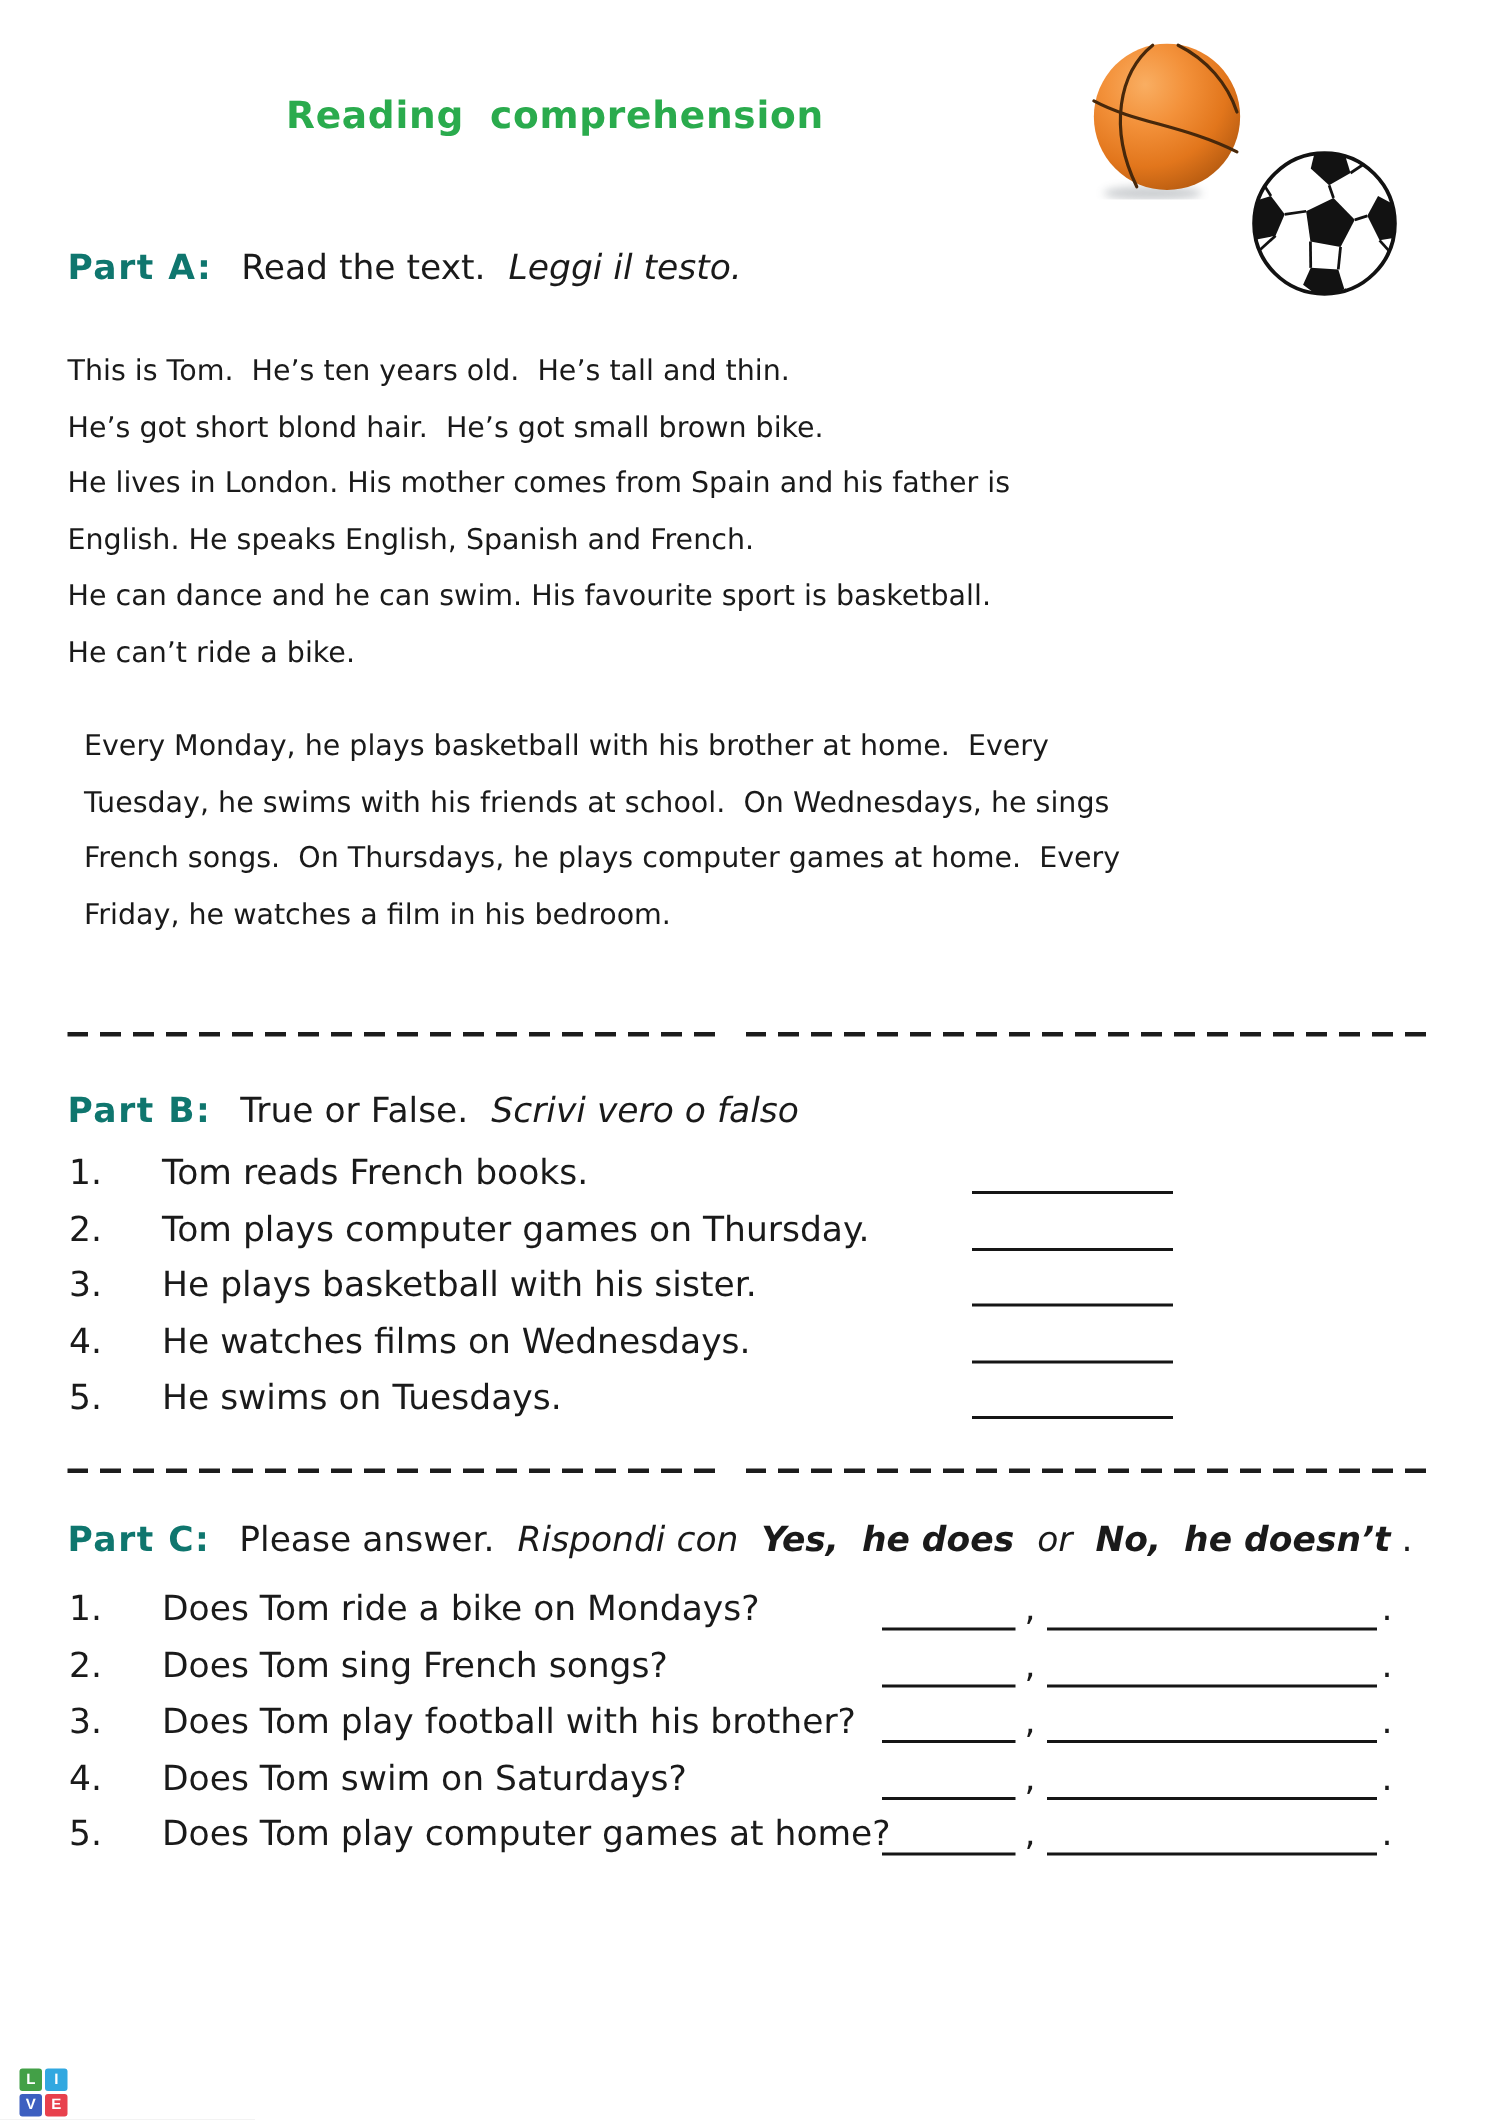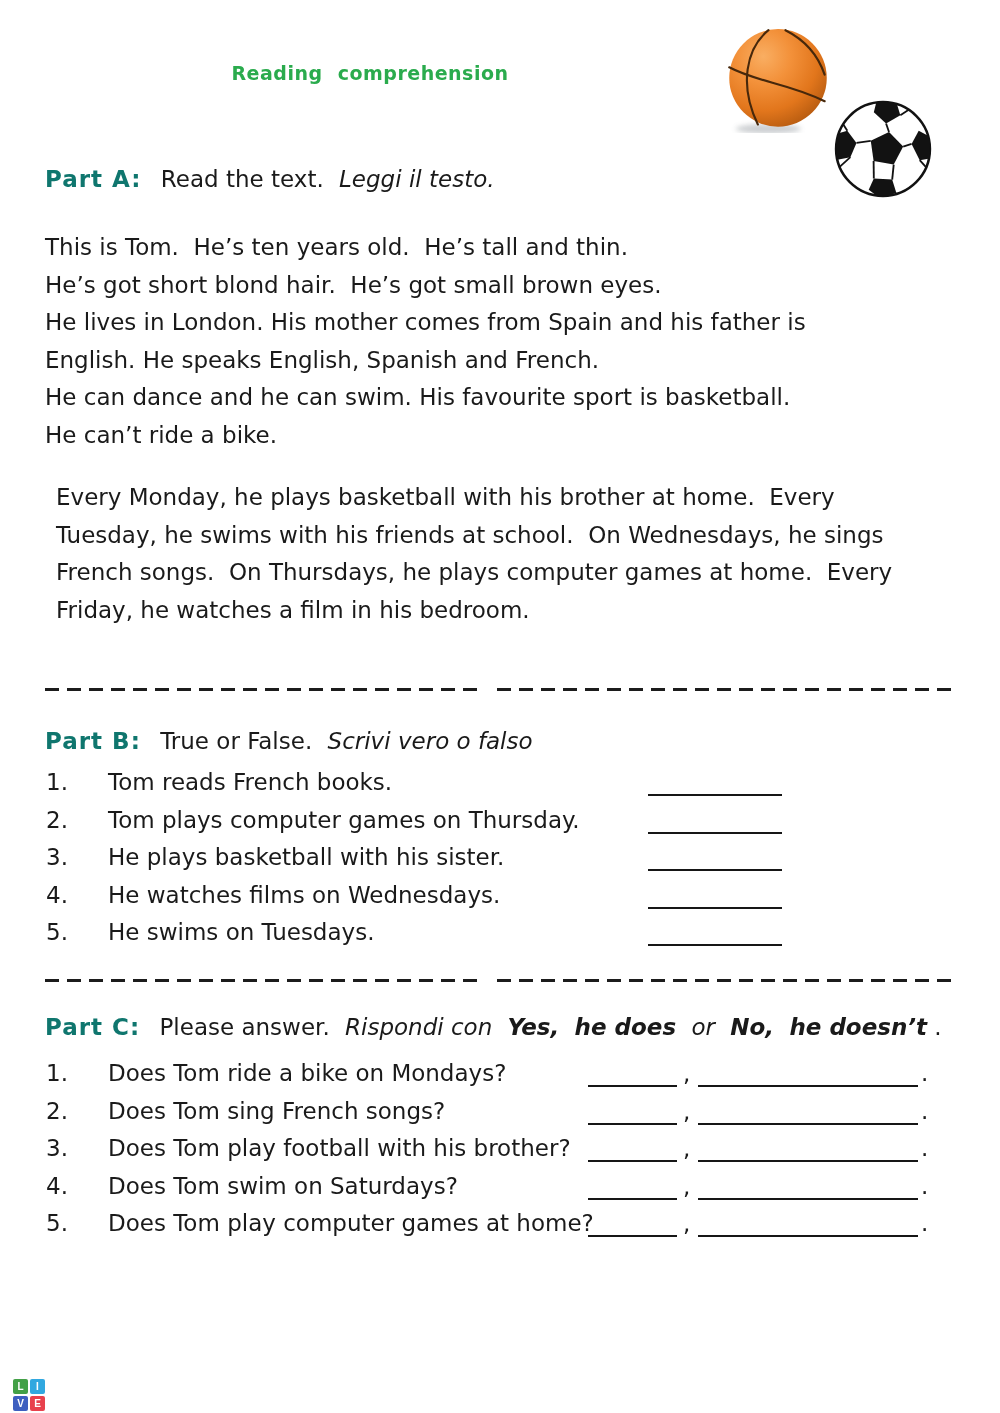--- a/index.html
+++ b/index.html
@@ -5,33 +5,33 @@
   html,body{margin:0;padding:0;background:#e9e9e9;}
   .page{
     position:relative;width:1000px;height:1413px;margin:0 auto;
     background:#ffffff;color:#1a1a1a;
     font-family:"DejaVu Sans",sans-serif;overflow:hidden;
   }
   .abs{position:absolute;}
   
   .title{
     left:0;top:62px;width:740px;text-align:center;
-    font-size:19px;font-weight:bold;color:#2aab4d;
+    font-size:25px;font-weight:bold;color:#2aab4d;
     word-spacing:8px;letter-spacing:.5px;
   }
   
   .sec-header{font-size:23px;line-height:31px;white-space:nowrap;}
   .green{color:#0f766e;font-weight:bold;letter-spacing:1px;}
   .it{font-style:italic;margin-top:38px;}
   .bi{font-style:italic;font-weight:bold;}
   .seg{margin-right:8px;}
   .seg-label{margin-right:12px;}
   .seg-tight{margin-right:0;}
   
-  .para{font-size:23px;line-height:37.6px;}
+  .para{font-size:19px;line-height:37.6px;}
   .para .story-line{white-space:pre;}
   
   .divider{width:910px;height:4px;display:flex;justify-content:space-between;}
   .divider .dash-strip{
     height:3px;margin-top:1px;
     background:repeating-linear-gradient(90deg,#1c1c1c 0 14px,transparent 14px 22px);
   }
   .divider .d1{width:432px;}
   .divider .d2{width:458px;}
   
@@ -122,21 +122,21 @@
   </svg>
 
   <div class="abs sec-header" style="left:45px;top:164px;">
     <span class="green seg-label">Part A:</span>
     <span class="seg">Read the text.</span>
     <span class="it">Leggi il testo.</span>
   </div>
 
   <div class="abs para" style="left:45px;top:229px;">
     <div class="story-line">This is Tom.  He’s ten years old.  He’s tall and thin.</div>
-    <div class="story-line">He’s got short blond hair.  He’s got small brown eyes.</div>
+    <div class="story-line">He’s got short blond hair.  He’s got small brown bike.</div>
     <div class="story-line">He lives in London. His mother comes from Spain and his father is</div>
     <div class="story-line">English. He speaks English, Spanish and French.</div>
     <div class="story-line">He can dance and he can swim. His favourite sport is basketball.</div>
     <div class="story-line">He can’t ride a bike.</div>
   </div>
 
   <div class="abs para" style="left:56px;top:479px;">
     <div class="story-line">Every Monday, he plays basketball with his brother at home.  Every</div>
     <div class="story-line">Tuesday, he swims with his friends at school.  On Wednesdays, he sings</div>
     <div class="story-line">French songs.  On Thursdays, he plays computer games at home.  Every</div>

